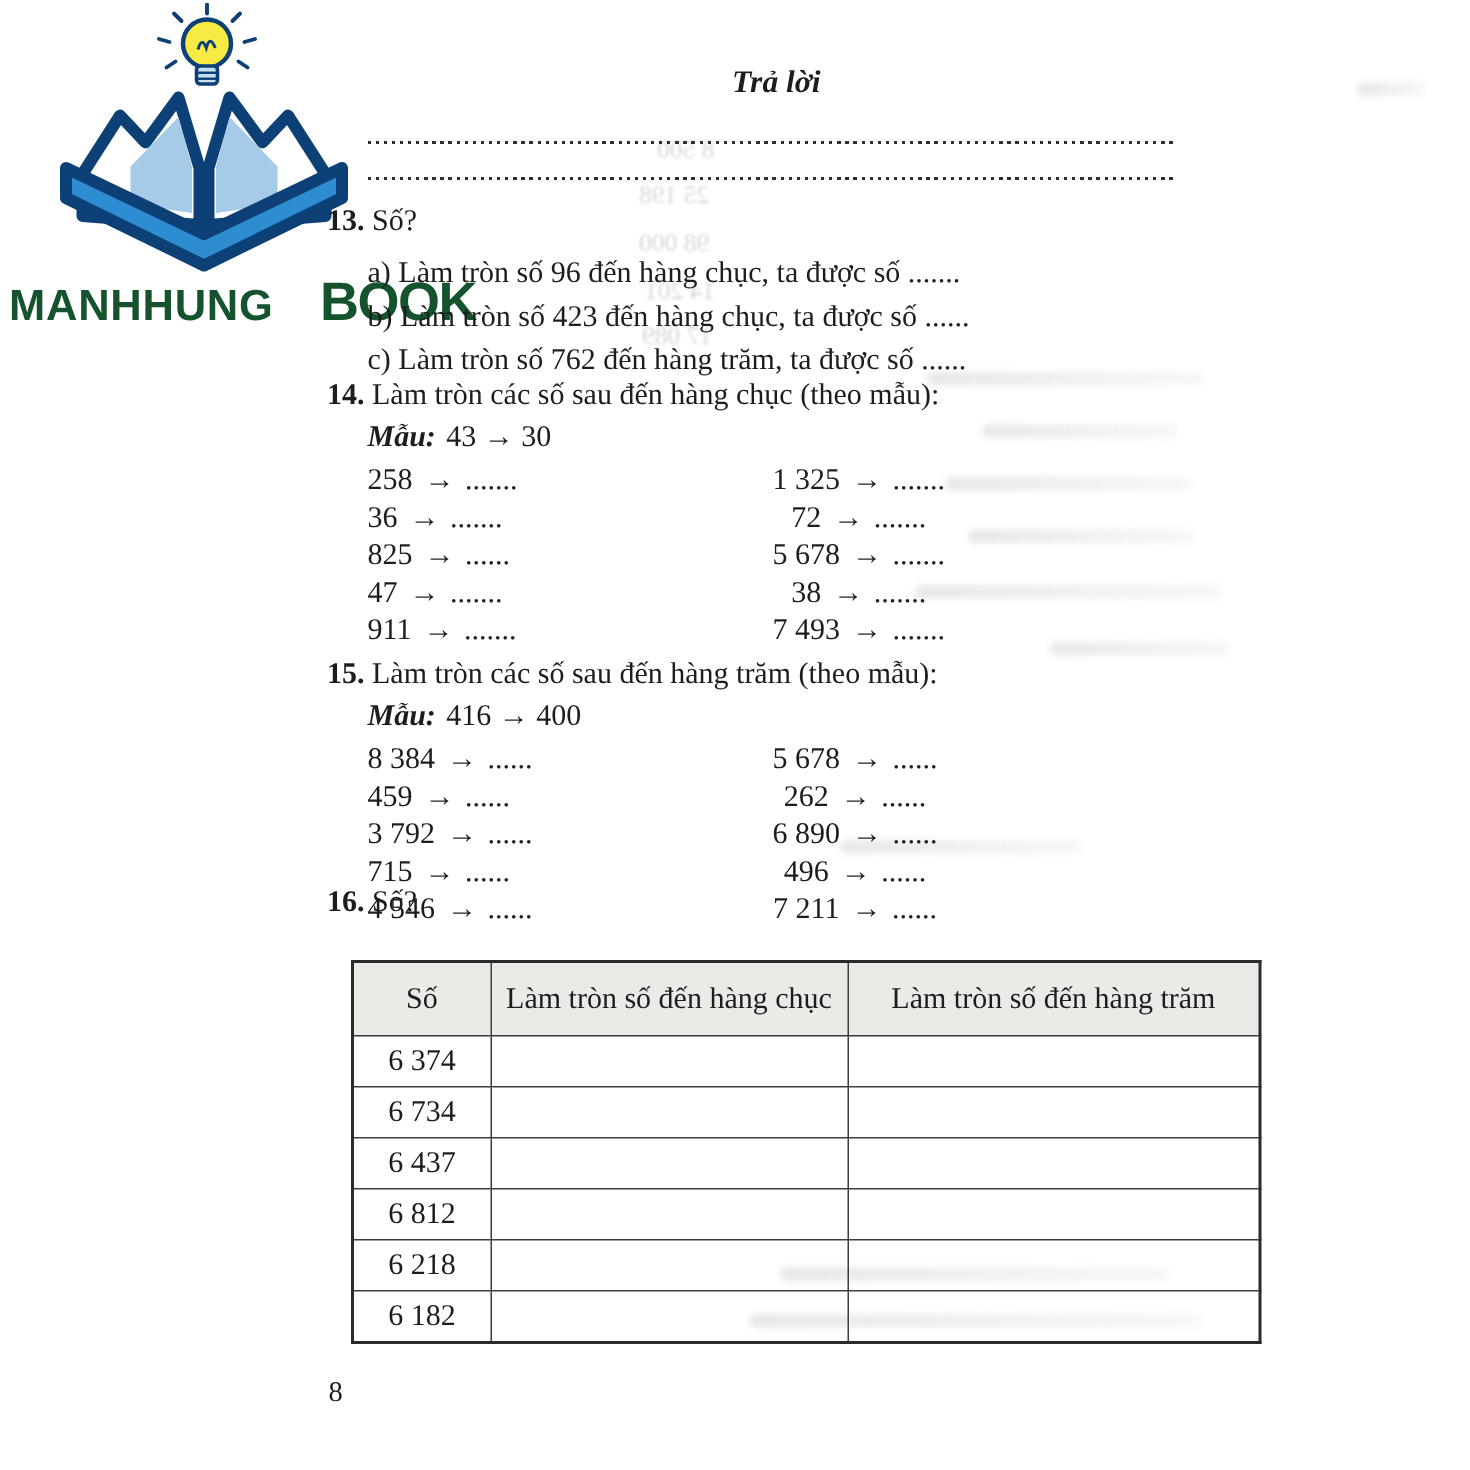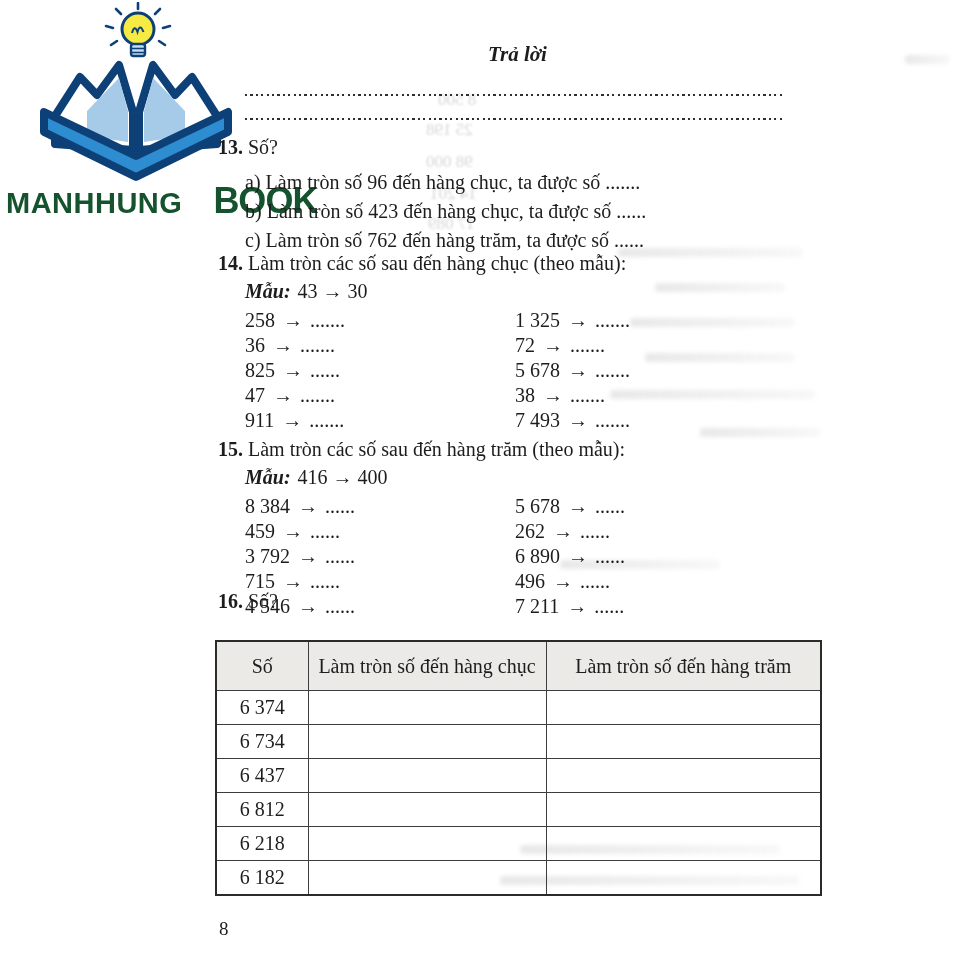--- a/index.html
+++ b/index.html
@@ -22,28 +22,28 @@
     background:repeating-linear-gradient(90deg,#2e2e2e 0 2.2px,transparent 2.2px 5.4px);}
   
   .ex{position:absolute;left:218px;font-size:20px;line-height:22px;}
   .ex .num{font-weight:700;margin-right:5px;}
   .items{margin-left:27px;margin-top:10px;}
   .item{line-height:29px;}
   .sample{margin-left:27px;margin-top:6px;}
   .slabel{font-weight:700;font-style:italic;margin-right:7px;}
   .cols{position:relative;margin-top:6px;height:130px;width:600px;}
   .colA{position:absolute;left:27px;top:0;}
-  .colB{position:absolute;left:297px;top:0;}
+  .colB{position:absolute;left:297px;top:0;text-align:center;}
   .rrow{height:25px;line-height:25px;white-space:nowrap;}
   .arr{margin:0 7px 0 8px;}
   
   .num-table{position:absolute;left:215px;top:640px;border-collapse:collapse;font-size:20px;
     table-layout:fixed;width:605px;}
   .num-table th,.num-table td{border:1.5px solid #3d3d3d;text-align:center;font-weight:400;padding:0;}
-  .num-table{border:2.4px solid #2b2b2b;}
+  .num-table{border:2.4px solid #2b2b2b;margin-left:19px;}
   .num-table th{height:48px;background:#eceae7;}
   .num-table td{height:33px;}
   
   .page-num{position:absolute;left:219px;top:918px;font-size:19px;}
   
   .ghost{position:absolute;transform:scaleX(-1);color:#777;opacity:.30;filter:blur(1px);
     font-size:17px;white-space:nowrap;}
   .smudge{position:absolute;height:9px;border-radius:4px;filter:blur(2.2px);
     background:linear-gradient(90deg,rgba(110,110,110,.16),rgba(110,110,110,.05));}
 </style>

